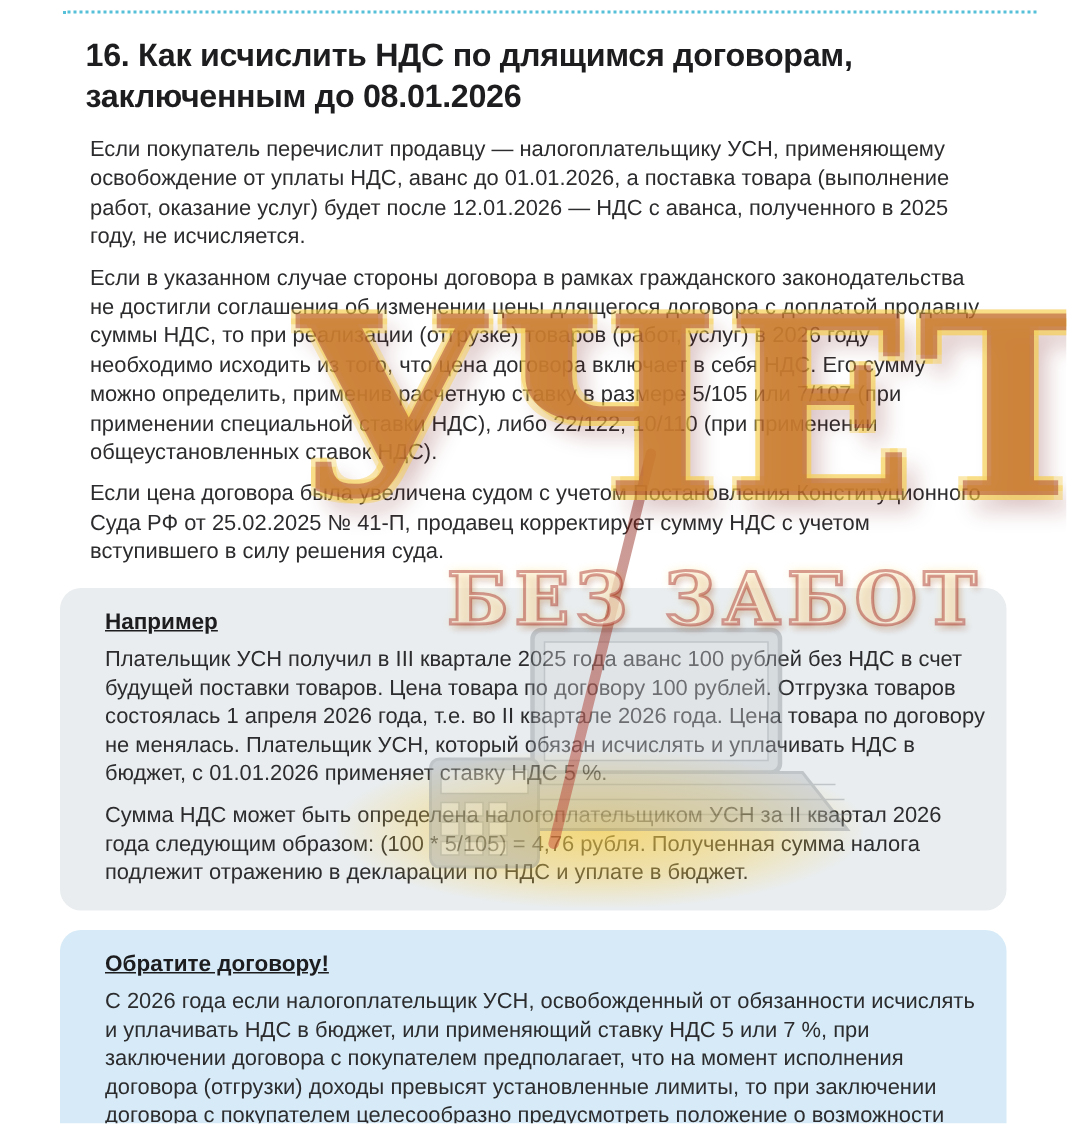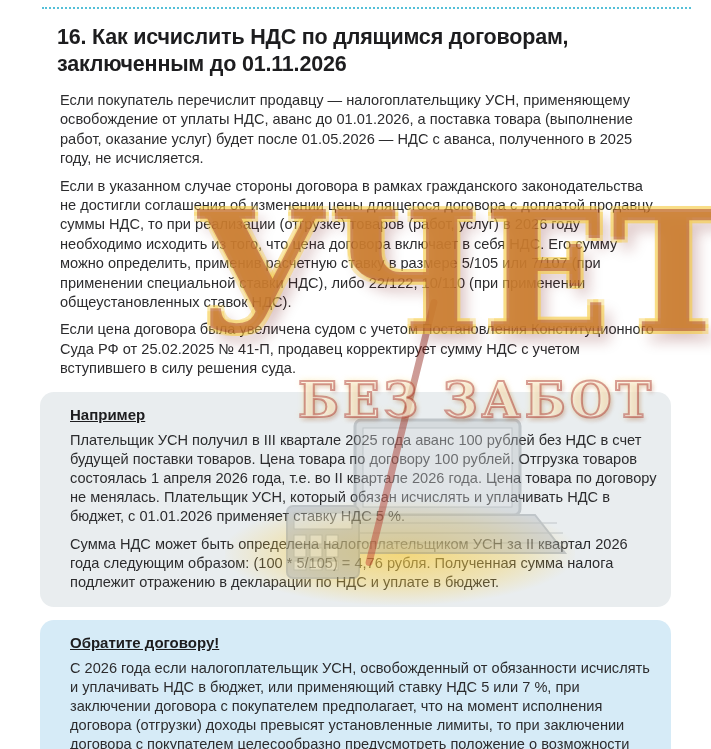--- a/index.html
+++ b/index.html
@@ -91,23 +91,23 @@
   }
 </style>
 </head>
 <body>
 
 <div class="page">
 
   <div class="dotted-line"></div>
 
   <div class="content">
-    <h1 class="title">16. Как исчислить НДС по длящимся договорам, заключенным до 01.11.2026</h1>
+    <h1 class="title">16. Как исчислить НДС по длящимся договорам, заключенным до 08.01.2026</h1>
 
-    <p class="body">Если покупатель перечислит продавцу — налогоплательщику УСН, применяющему освобождение от уплаты НДС, аванс до 01.01.2026, а поставка товара (выполнение работ, оказание услуг) будет после 01.05.2026 — НДС с аванса, полученного в 2025 году, не исчисляется.</p>
+    <p class="body">Если покупатель перечислит продавцу — налогоплательщику УСН, применяющему освобождение от уплаты НДС, аванс до 01.01.2026, а поставка товара (выполнение работ, оказание услуг) будет после 12.01.2026 — НДС с аванса, полученного в 2025 году, не исчисляется.</p>
     <p class="body">Если в указанном случае стороны договора в рамках гражданского законодательства не достигли соглашения об изменении цены длящегося договора с доплатой продавцу суммы НДС, то при реализации (отгрузке) товаров (работ, услуг) в 2026 году необходимо исходить из того, что цена договора включает в себя НДС. Его сумму можно определить, применив расчетную ставку в размере 5/105 или 7/107 (при применении специальной ставки НДС), либо 22/122, 10/110 (при применении общеустановленных ставок НДС).</p>
     <p class="body">Если цена договора была увеличена судом с учетом Постановления Конституционного Суда РФ от 25.02.2025 № 41-П, продавец корректирует сумму НДС с учетом вступившего в силу решения суда.</p>
 
     <div class="box box-example">
       <div class="box-heading">Например</div>
       <p>Плательщик УСН получил в III квартале 2025 года аванс 100 рублей без НДС в счет будущей поставки товаров. Цена товара по договору 100 рублей. Отгрузка товаров состоялась 1 апреля 2026 года, т.е. во II квартале 2026 года. Цена товара по договору не менялась. Плательщик УСН, который обязан исчислять и уплачивать НДС в бюджет, с 01.01.2026 применяет ставку НДС 5 %.</p>
       <p>Сумма НДС может быть определена налогоплательщиком УСН за II квартал 2026 года следующим образом: (100 * 5/105) = 4,76 рубля. Полученная сумма налога подлежит отражению в декларации по НДС и уплате в бюджет.</p>
     </div>
 
     <div class="box box-notice">

